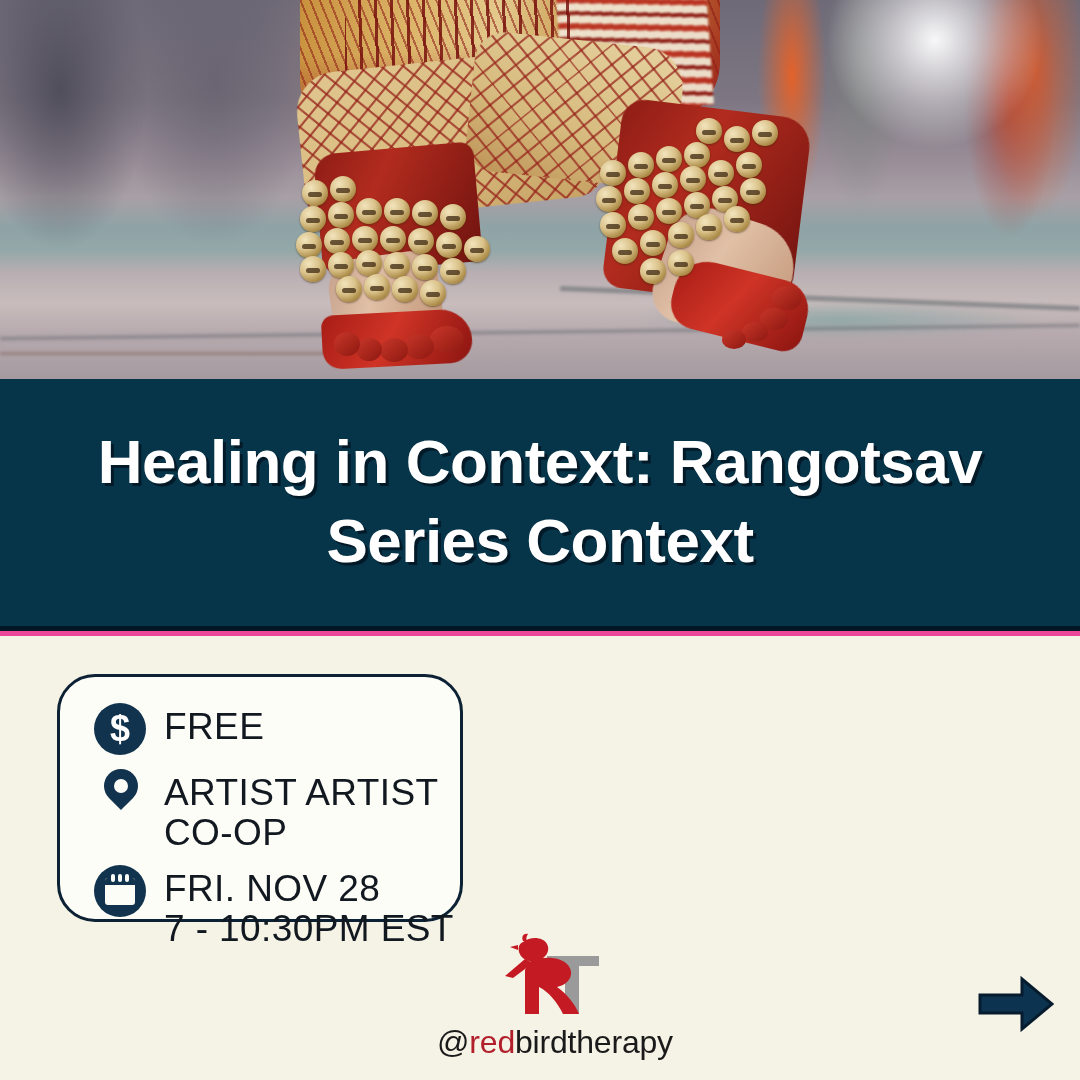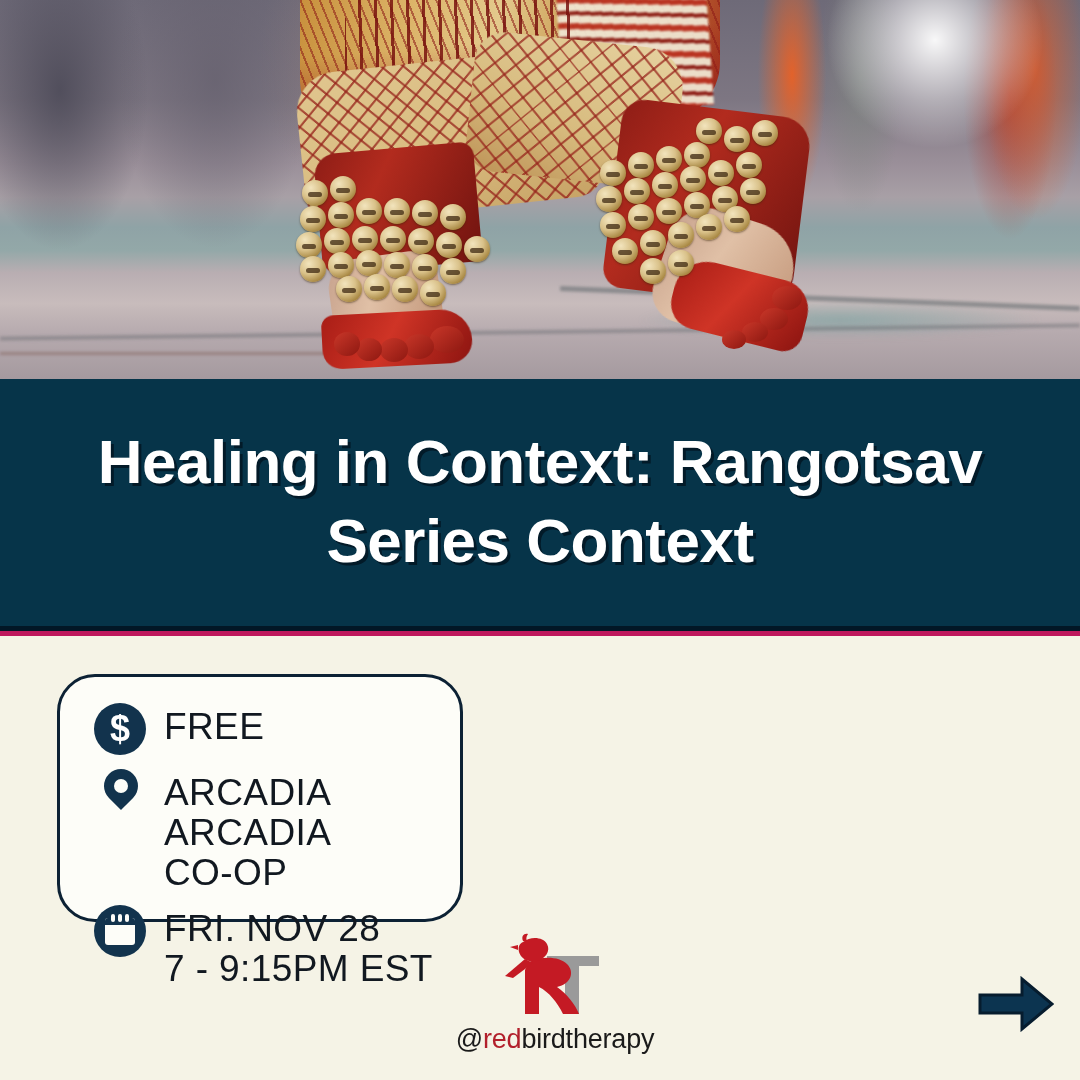--- a/index.html
+++ b/index.html
@@ -9,21 +9,21 @@
   }
   body {
     font-family: "Liberation Sans", sans-serif;
   }
 
   #poster {
     position: relative;
     width: 1080px;
     height: 1080px;
     overflow: hidden;
-    background: #be185d;
+    background: #ec4899;
   }
 
   
   .photo {
     position: absolute;
     left: 0;
     top: 0;
     width: 1080px;
     height: 379px;
     overflow: hidden;
@@ -346,21 +346,21 @@
     width: 250px;
     text-align: center;
   }
   .logo-mark {
     position: relative;
     width: 120px;
     height: 86px;
     margin: 0 auto 6px;
   }
   .handle {
-    font-size: 27px;
+    font-size: 32px;
     letter-spacing: -0.2px;
     color: #1a1a1a;
     white-space: nowrap;
   }
   .handle .hl { color: #B21F2B; }
 
   
   .arrow-next {
     position: absolute;
     left: 978px;
@@ -478,36 +478,36 @@
         <div class="info-icon">
           <div class="icon-dollar">$</div>
         </div>
         <div class="info-text">FREE</div>
       </div>
 
       <div class="info-row">
         <div class="info-icon">
           <div class="icon-pin"></div>
         </div>
-        <div class="info-text">ARCADIA ARCADIA
+        <div class="info-text">ARTIST ARTIST
 CO-OP</div>
       </div>
 
       <div class="info-row">
         <div class="info-icon">
           <div class="icon-cal">
             <div class="icon-cal-body"></div>
             <div class="icon-cal-top"></div>
             <div class="icon-cal-ring" style="left:17px;"></div>
             <div class="icon-cal-ring" style="left:24px;"></div>
             <div class="icon-cal-ring" style="left:31px;"></div>
           </div>
         </div>
         <div class="info-text">FRI. NOV 28
-7 - 9:15PM EST</div>
+7 - 10:30PM EST</div>
       </div>
 
     </div>
 
 
     <div class="logo-block">
       <div class="logo-mark">
         <svg width="120" height="86" viewBox="0 0 120 86" xmlns="http://www.w3.org/2000/svg">
 
           <path d="M52 24 H104 V34 H84 V82 H70 V34 H52 Z" fill="#9A9A9A"></path>

